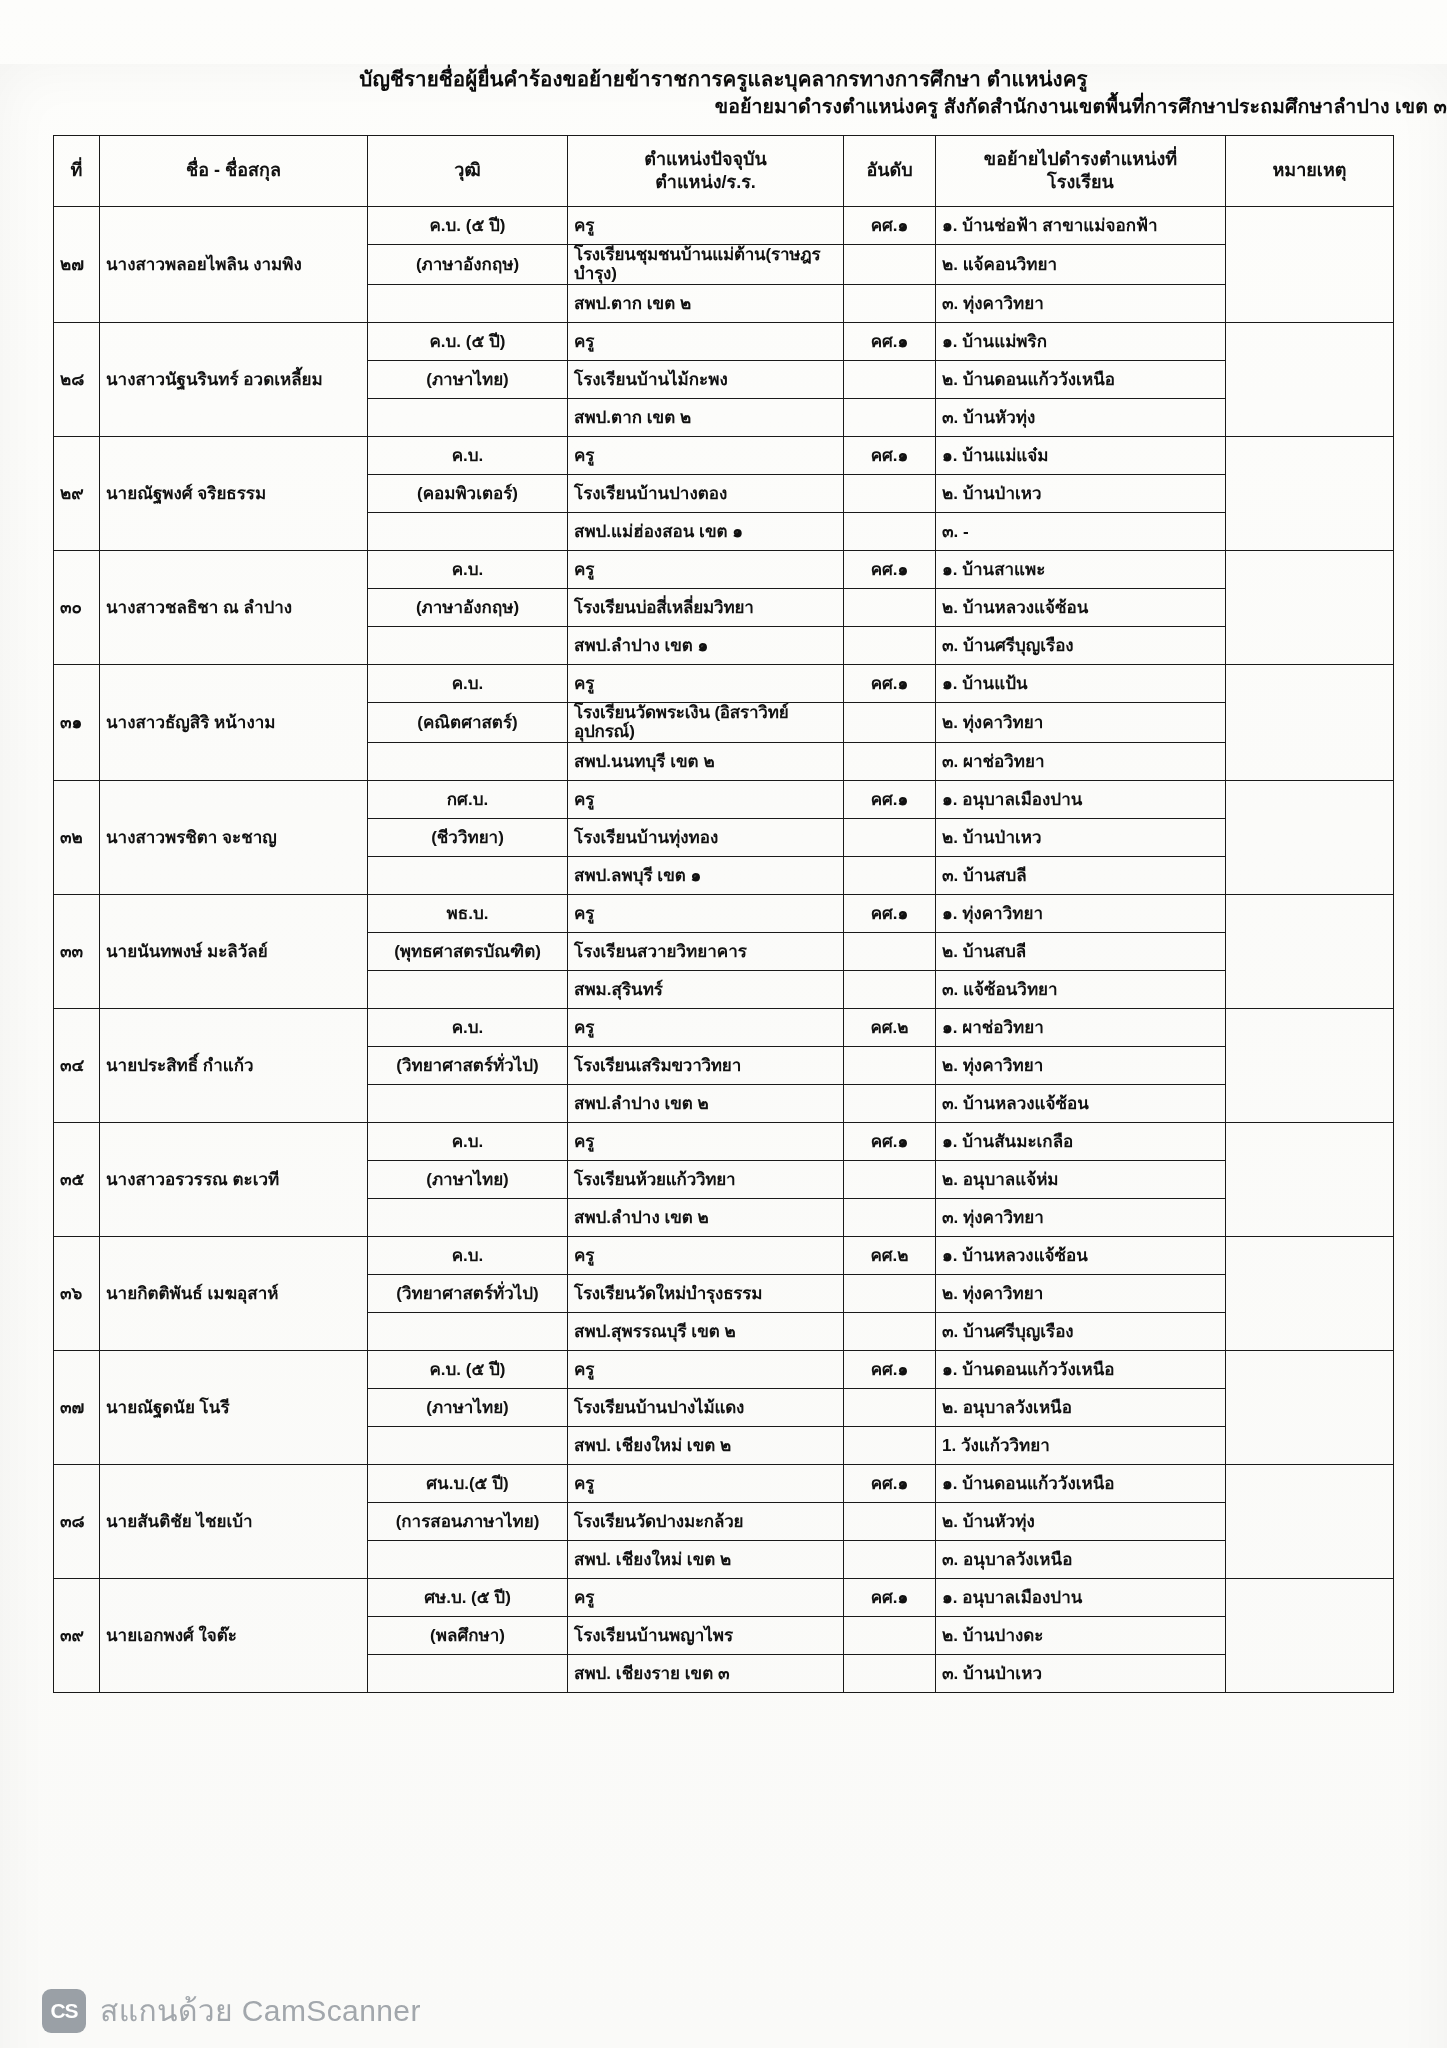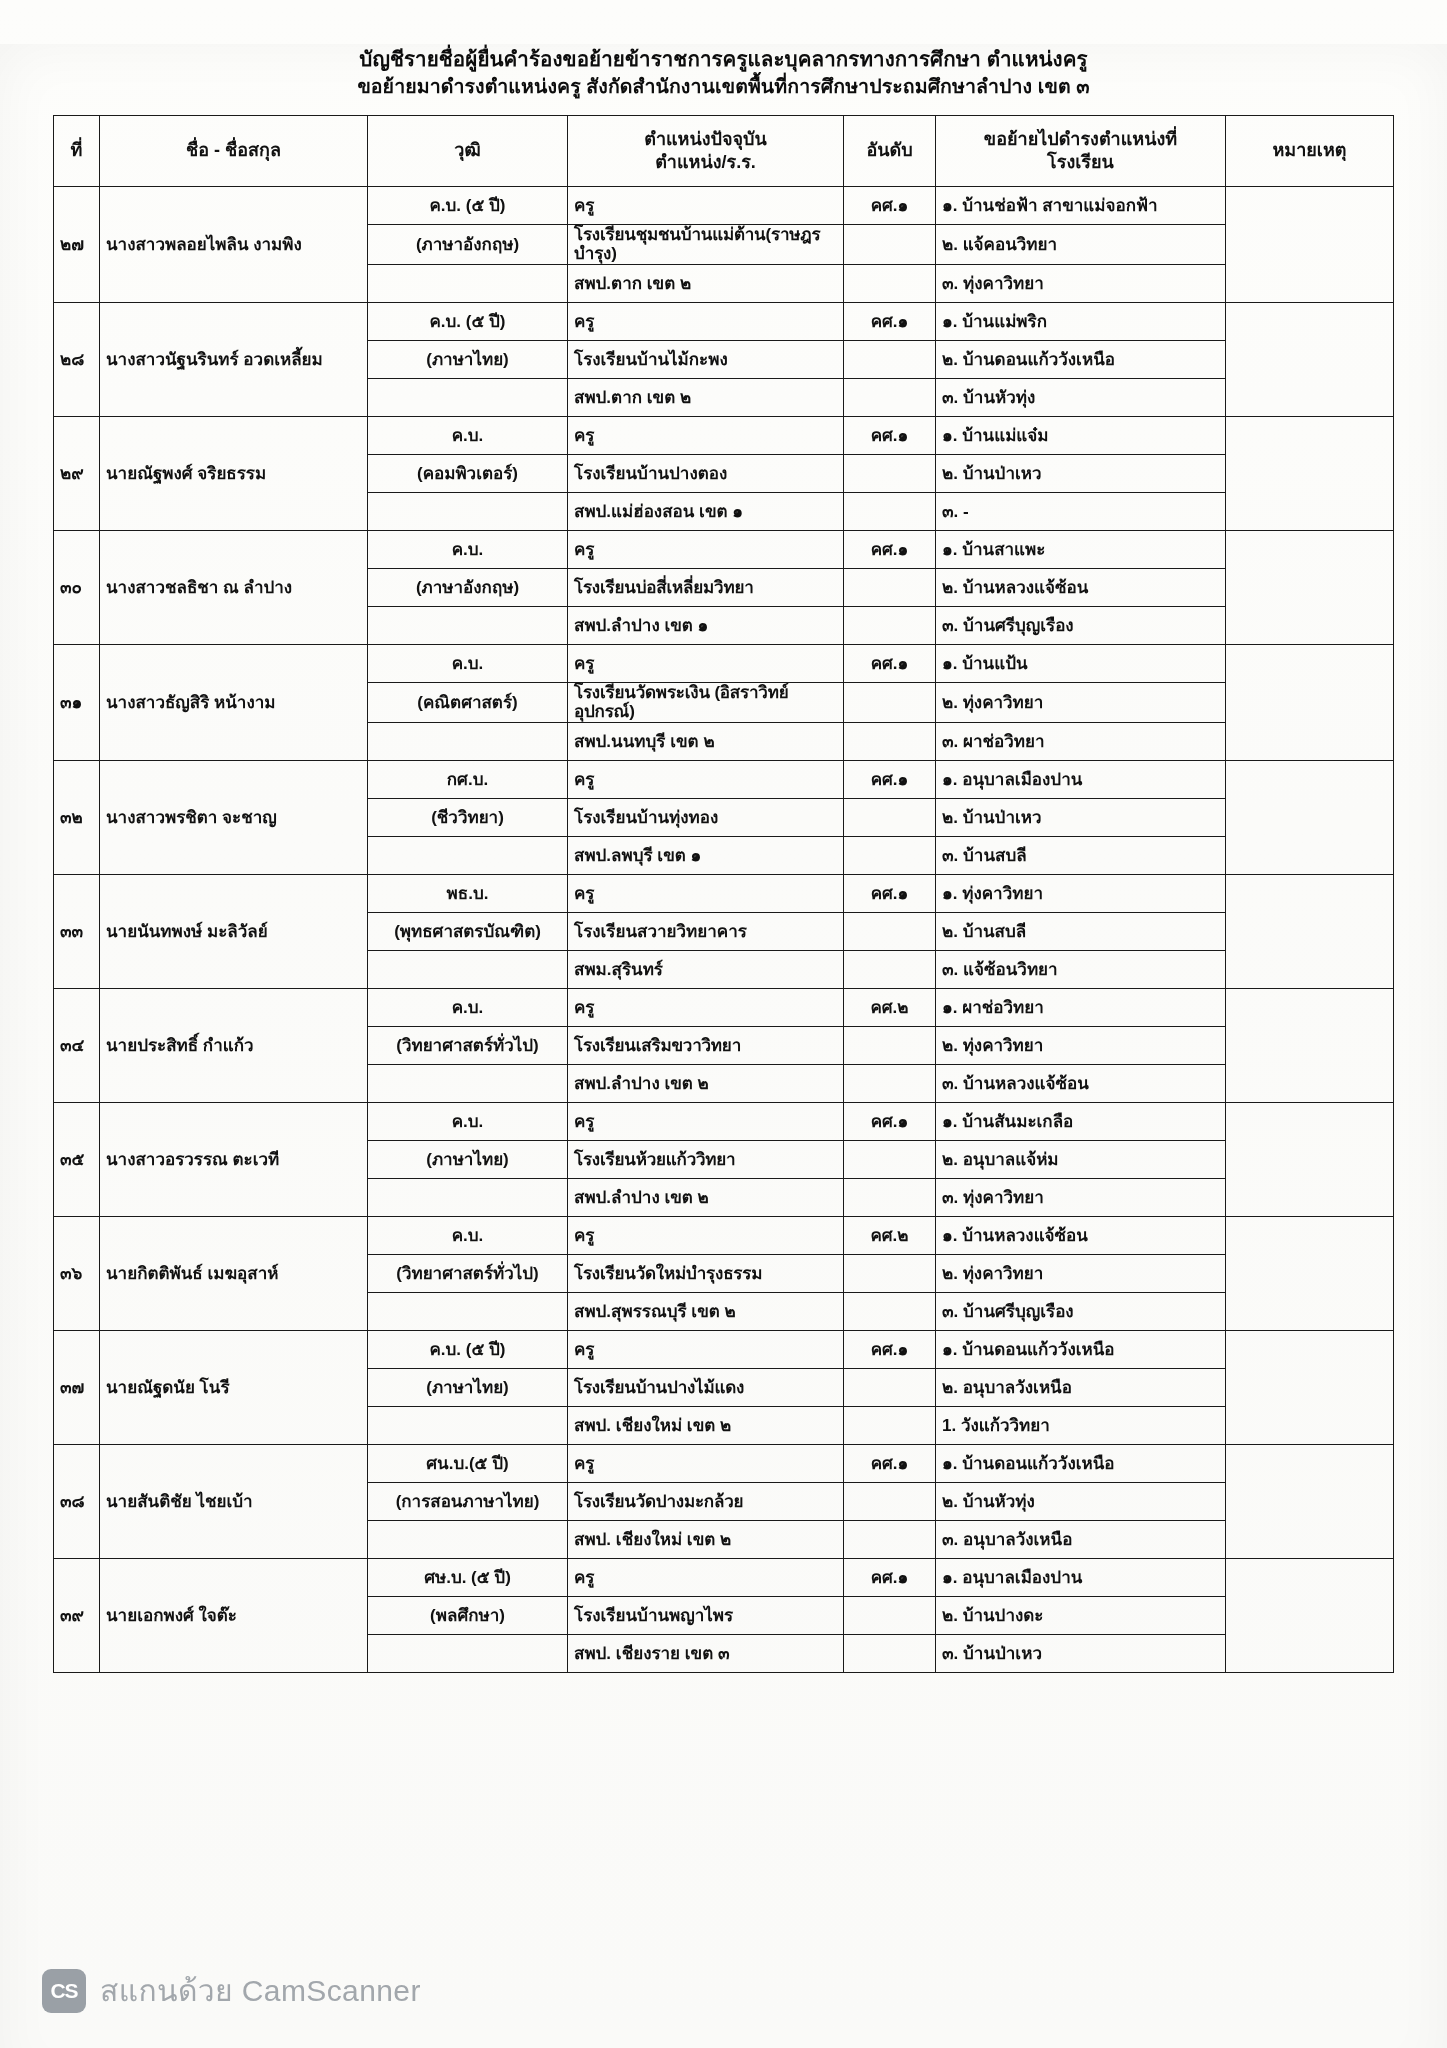--- a/index.html
+++ b/index.html
@@ -16,31 +16,31 @@
   .scan-bg{
     position:absolute;inset:0;
     background:
       linear-gradient(180deg,#fdfdfb 0%,#fbfbf9 40%,#fafaf8 100%);
     z-index:0;
   }
   .page{position:relative;z-index:1;width:1447px;height:2048px;}
 
   .doc-title{
     text-align:center;
-    margin-top:44px;
+    margin-top:64px;
     line-height:1.42;
   }
   .doc-title .tline{
     font-size:20.5px;
     font-weight:700;
     letter-spacing:.1px;
     color:#0d0d0d;
     display:block;
   }
-  .doc-title .tline.l2{font-size:19.5px;}
+  .doc-title .tline.l2{font-size:19.5px;text-align:right;}
   .doc-title .tline.l3{font-size:19px;}
 
   table.reg{
     border-collapse:collapse;
     margin:14px auto 0 auto;
     width:1340px;
     table-layout:fixed;
     background:transparent;
   }
   table.reg td,table.reg th{

